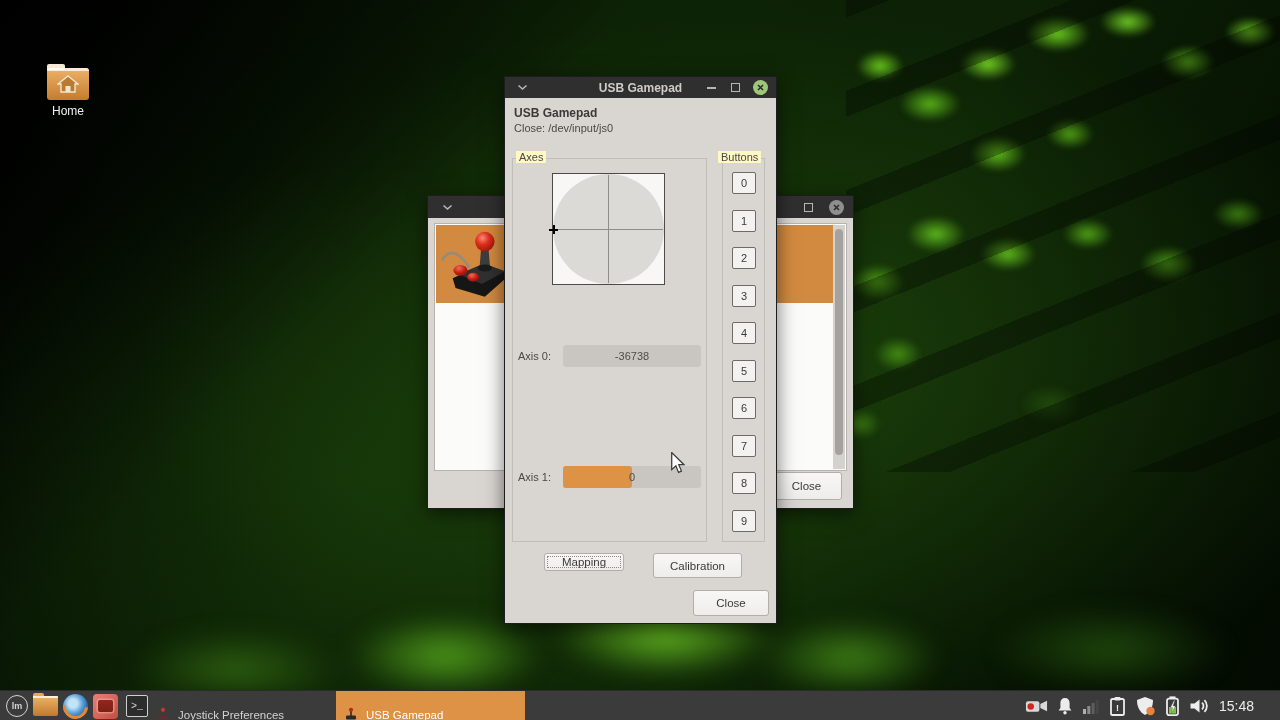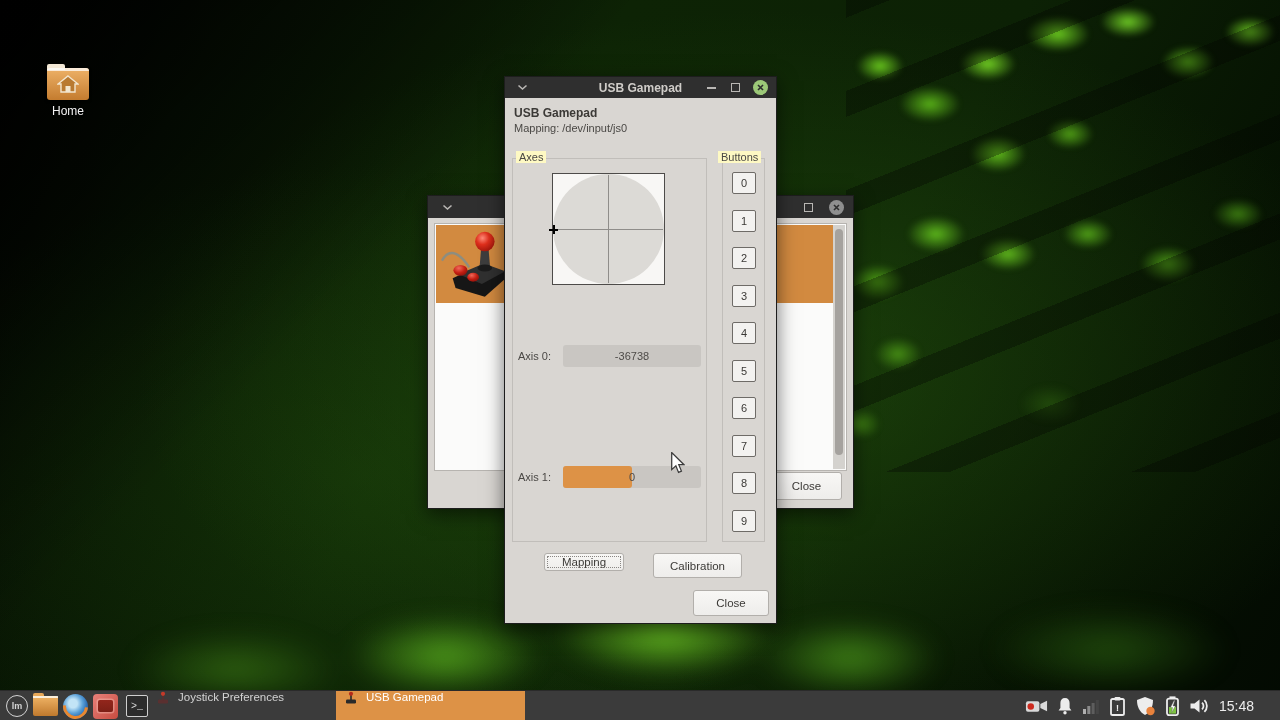--- a/index.html
+++ b/index.html
@@ -122,21 +122,21 @@
   .ff-ico{position:relative;width:25px;height:25px;border-radius:50%;
     background:radial-gradient(circle at 40% 38%, #c2e4f6 0 20%, #5aa0d8 45%, #2b6cb3 66%, #1c4f8e 100%);}
   .ff-ico::after{content:"";position:absolute;inset:0;border-radius:50%;border:3.5px solid transparent;
     border-left-color:#e8872f;border-bottom-color:#e8872f;transform:rotate(-40deg);box-sizing:border-box;}
   .game-ico{position:relative;width:25px;height:25px;border-radius:4px;
     background:linear-gradient(135deg,#e88079,#c64c40);}
   .game-ico::after{content:"";position:absolute;left:5px;top:6px;width:15px;height:12px;
     background:linear-gradient(#93261c,#7c1f16);border-radius:2px;box-shadow:0 0 0 1.5px rgba(255,220,210,.35);}
   .term-ico{width:22px;height:22px;background:#2c2c2c;border:1px solid #cfcfcf;border-radius:2px;
     font-family:"Liberation Mono",monospace;font-size:10px;color:#d8d8d8;display:flex;align-items:center;justify-content:center;box-sizing:border-box;}
-  .task-btn{position:absolute;top:0;height:30px;display:flex;align-items:flex-start;gap:8px;
+  .task-btn{position:absolute;top:0;height:30px;display:flex;align-items:flex-end;gap:8px;
     padding-left:8px;box-sizing:border-box;font-size:11.5px;cursor:default;}
   #task-joystick{left:148px;width:188px;color:#d2d2d2;}
   #task-usbgamepad{left:336px;width:189px;background:#dd9246;color:#ffffff;}
   #tray{position:absolute;right:26px;top:0;height:30px;display:flex;align-items:center;gap:9px;}
   .tray-icon{display:flex;align-items:center;justify-content:center;cursor:default;}
   #clock{font-size:14px;color:#eceal;color:#ececec;cursor:default;}
 
   
   #cursor{position:absolute;left:670px;top:452px;z-index:50;}
 </style>
@@ -230,21 +230,21 @@
       <div class="tb-btn" style="position:absolute;right:8px;">
         <div class="close-circle" style="background:#9cc878;">
           <svg width="7" height="7" viewBox="0 0 7 7">
               <path d="M1 1 L6 6 M6 1 L1 6" stroke="#2d2d2d" stroke-width="1.6"></path>
             </svg>
         </div>
       </div>
     </div>
 
     <div class="dlg-heading">USB Gamepad</div>
-    <div class="dlg-device">Mapping: /dev/input/js0</div>
+    <div class="dlg-device">Close: /dev/input/js0</div>
 
     <div class="frame" id="axes-frame"></div>
     <div class="frame-label" id="axes-frame-label">Axes</div>
 
     <div id="pos-square">
       <div id="pos-circle"></div>
       <div id="pos-hline"></div>
       <div id="pos-vline"></div>
       <div class="pos-marker"></div>
     </div>

